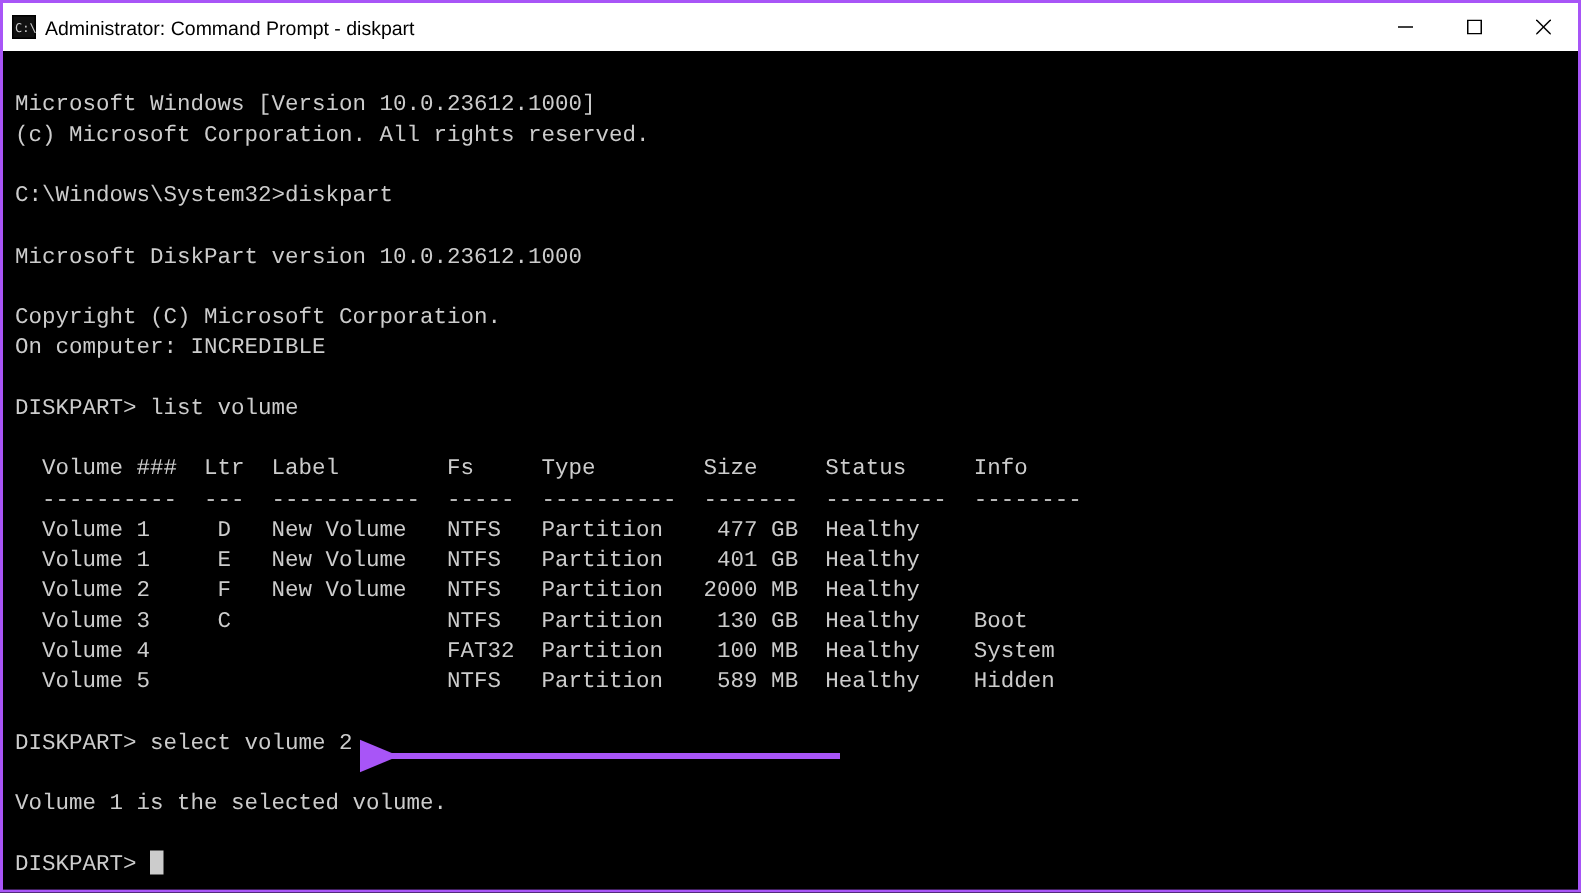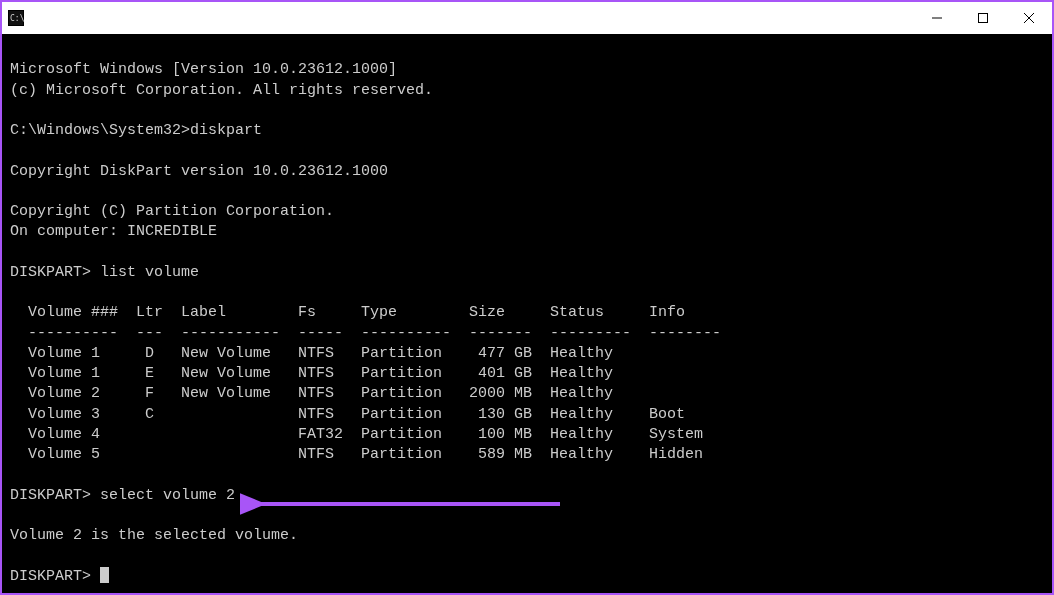--- a/index.html
+++ b/index.html
@@ -81,20 +81,21 @@
 
 <div class="titlebar">
   <div class="titlebar-left">
     <span class="titlebar-icon">
       <svg width="16" height="16" viewBox="0 0 16 16">
         <rect x="0" y="0" width="16" height="16" fill="#000"></rect>
         <rect x="1" y="1" width="14" height="14" fill="#111"></rect>
         <text x="2" y="11" font-size="8" fill="#ccc" font-family="monospace">C:\</text>
       </svg>
     </span>
+    <span>Administrator: Command Prompt - diskpart</span>
   </div>
   <div class="titlebar-buttons">
     <button class="titlebar-btn">
       <svg width="10" height="10" viewBox="0 0 10 10">
           <line x1="0" y1="5" x2="10" y2="5" stroke="#000" stroke-width="1"></line>
         </svg>
     </button>
     <button class="titlebar-btn">
       <svg width="10" height="10" viewBox="0 0 10 10">
           <rect x="0.5" y="0.5" width="9" height="9" fill="none" stroke="#000" stroke-width="1"></rect>
@@ -108,39 +109,39 @@
     </button>
   </div>
 </div>
 
 <div class="terminal">
 <span>Microsoft Windows [Version 10.0.23612.1000]</span>
 <span>(c) Microsoft Corporation. All rights reserved.</span>
 
 <span>C:\Windows\System32&gt;</span><span>diskpart</span>
 
-<span>Copyright DiskPart version 10.0.23612.1000</span>
+<span>Microsoft DiskPart version 10.0.23612.1000</span>
 
-<span>Copyright (C) Partition Corporation.</span>
+<span>Copyright (C) Microsoft Corporation.</span>
 <span>On computer: INCREDIBLE</span>
 
 <span>DISKPART&gt;</span> <span>list volume</span>
 
 <span>  Volume ###  Ltr  Label        Fs     Type        Size     Status     Info</span>
 <span>  ----------  ---  -----------  -----  ----------  -------  ---------  --------</span>
 <span>  Volume 1     D   New Volume   NTFS   Partition    477 GB  Healthy</span>
 <span>  Volume 1     E   New Volume   NTFS   Partition    401 GB  Healthy</span>
 <span>  Volume 2     F   New Volume   NTFS   Partition   2000 MB  Healthy</span>
 <span>  Volume 3     C                NTFS   Partition    130 GB  Healthy    Boot</span>
 <span>  Volume 4                      FAT32  Partition    100 MB  Healthy    System</span>
 <span>  Volume 5                      NTFS   Partition    589 MB  Healthy    Hidden</span>
 
 <span>DISKPART&gt;</span> <span>select volume 2</span>
 
-<span>Volume 2 is the selected volume.</span>
+<span>Volume 1 is the selected volume.</span>
 
 <span>DISKPART&gt;</span> <span class="cursor"></span>
 
   <svg class="arrow-annotation" width="320" height="30" viewBox="0 0 320 30">
     <defs>
       <marker id="arrowhead" markerWidth="12" markerHeight="10" refX="2" refY="5" orient="auto">
         <polygon points="12 0, 0 5, 12 10" fill="#a855f7"></polygon>
       </marker>
     </defs>
     <line x1="320" y1="15" x2="18" y2="15" stroke="#a855f7" stroke-width="4" marker-end="url(#arrowhead)"></line>

